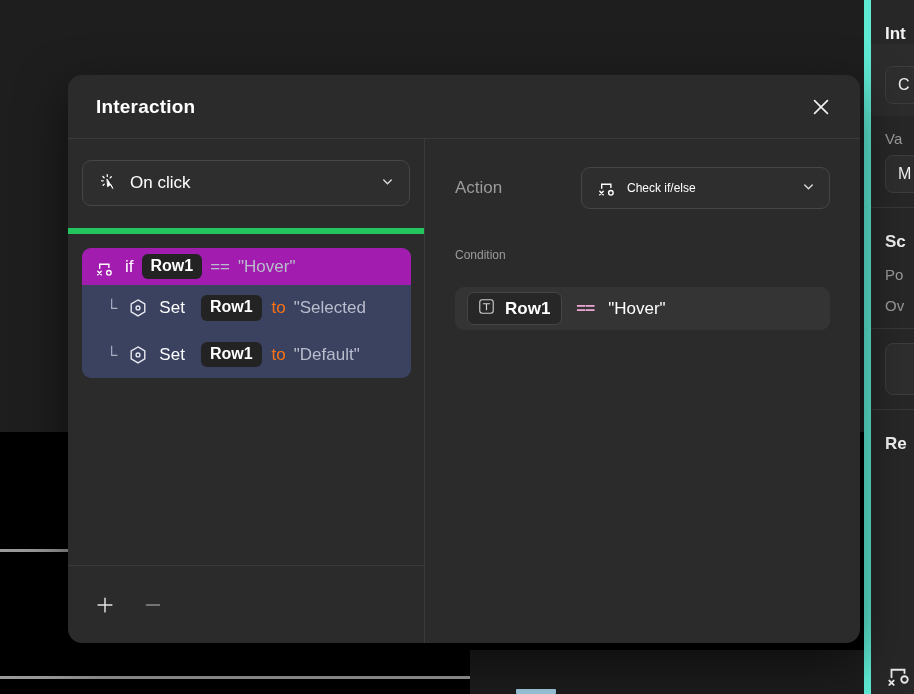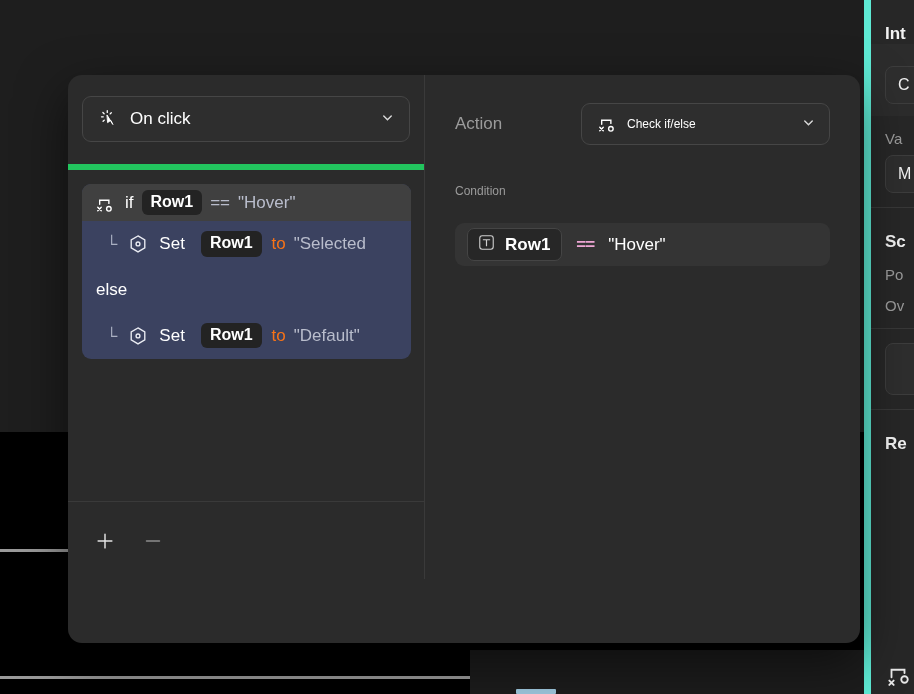--- a/index.html
+++ b/index.html
@@ -104,21 +104,21 @@
 
   .steps-zone { flex:1; padding:14px 14px 0 14px; overflow:hidden; }
   .step-group {
     background:#3b4260; border-radius:9px; overflow:hidden; width:329px;
   }
   .step-row {
     display:flex; align-items:center; height:37px;
     font-size:17px; white-space:nowrap; cursor:pointer;
     padding-left:12px;
   }
-  .step-row.selected { background:#404040; }
+  .step-row.selected { background:#a21caf; }
   .step-row.indent { padding-left:24px; }
   .step-row.else-row { padding-left:14px; height:45px; }
   .kw { color:#ffffff; margin-right:8px; }
   .kw.dim { color:#f97316; }
   .var-chip {
     background:#232323; color:#ffffff; border-radius:6px;
     padding:3px 9px 4px 9px; font-size:16px; font-weight:bold;
     display:inline-block; line-height:1.15;
   }
   .op-dim { color:#b9bdcc; margin:0 8px; font-size:17px; }
@@ -193,20 +193,28 @@
       <svg width="26" height="26" viewBox="0 0 24 24" fill="none" stroke="#e8e8e8" stroke-width="1.7" stroke-linecap="round">
         <path d="M6 16 V9 H18 V12"></path>
         <path d="M4 19 l4 4 M8 19 l-4 4"></path>
         <circle cx="18" cy="18" r="3"></circle>
       </svg>
     </div>
   </div>
 
   <div class="modal">
 
+    <div class="modal-header">
+      <div class="modal-title">Interaction</div>
+      <div class="close-btn">
+        <svg width="22" height="22" viewBox="0 0 24 24" fill="none" stroke="#ededed" stroke-width="1.9" stroke-linecap="round">
+          <path d="M5 5 L19 19 M19 5 L5 19"></path>
+        </svg>
+      </div>
+    </div>
 
     <div class="modal-body">
 
       <div class="left-col">
 
         <div class="trigger-zone">
           <div class="trigger-select">
             <span>
               <svg width="21" height="21" viewBox="0 0 24 24" fill="none" stroke="#ffffff" stroke-width="1.5" stroke-linecap="round">
                 <path d="M10.5 9.5 L17 20 L14.6 15.2 L11.3 17.6 Z" fill="#ffffff" stroke-width="1.1"></path>
@@ -250,23 +258,20 @@
                   <path d="M12 3.2 L19.4 7.5 V16.3 L12 20.6 L4.6 16.3 V7.5 Z"></path>
                   <circle cx="12" cy="11.9" r="2.1"></circle>
                 </svg>
               </span>
               <span class="kw">Set</span>
               <span class="var-chip" style="margin-left:8px">Row1</span>
               <span class="kw dim" style="margin-left:10px">to</span>
               <span class="str-dim">"Selected</span>
             </div>
 
-            <div class="step-row else-row" style="padding-left:14px">
-              <span class="kw">else</span>
-            </div>
 
             <div class="step-row indent" style="height:47px">
               <span class="elbow">└</span>
               <span class="hexi">
                 <svg width="22" height="22" viewBox="0 0 24 24" fill="none" stroke="#e9ebf2" stroke-width="1.5">
                   <path d="M12 3.2 L19.4 7.5 V16.3 L12 20.6 L4.6 16.3 V7.5 Z"></path>
                   <circle cx="12" cy="11.9" r="2.1"></circle>
                 </svg>
               </span>
               <span class="kw">Set</span>

